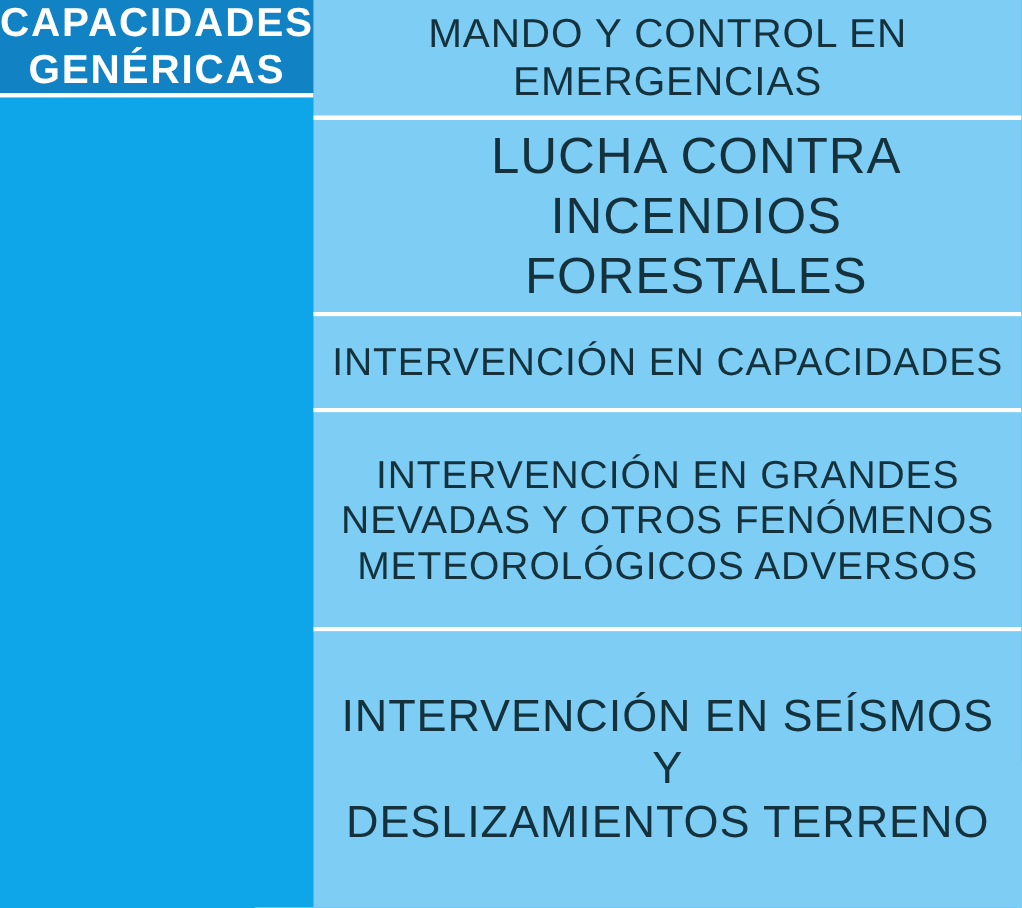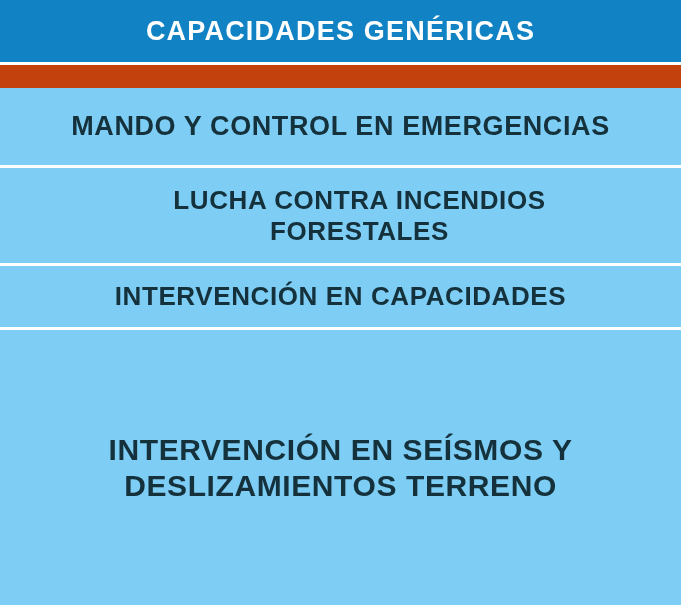--- a/index.html
+++ b/index.html
@@ -11,23 +11,22 @@
     height: 605px;
     background: #ffffff;
     font-family: "Liberation Sans", sans-serif;
     overflow: hidden;
   }
   .panel {
     width: 681px;
     height: 605px;
     box-sizing: border-box;
     display: flex;
-    flex-direction: column;
-    background: #c2410c;
-    gap: 23px;
+    flex-direction: row;
+    background: #0ea5e9;
   }
   .header-row {
     background: #1183c4;
     color: #ffffff;
     font-weight: bold;
     font-size: 27px;
     letter-spacing: 1.2px;
     display: flex;
     align-items: center;
     justify-content: center;
@@ -37,36 +36,36 @@
     border-bottom: 3px solid #ffffff;
   }
   .rows {
     flex: 1 1 auto;
     display: flex;
     flex-direction: column;
   }
   .row {
     background: #7ecdf4;
     color: #14313c;
-    font-weight: bold;
+    font-weight: normal;
     display: flex;
     align-items: center;
     justify-content: center;
     text-align: center;
     border-bottom: 3px solid #ffffff;
     box-sizing: border-box;
     line-height: 1.18;
     letter-spacing: 0.6px;
     padding: 4px 10px;
   }
   .row:last-child {
     border-bottom: none;
   }
   .r0 { flex: 0 0 80px;  font-size: 27px; }
-  .r1 { flex: 0 0 98px;  font-size: 26px; padding-left: 48px; }
+  .r1 { flex: 0 0 98px;  font-size: 34px; padding-left: 48px; }
   .r2 { flex: 0 0 64px;  font-size: 26px; }
   .r3 { flex: 0 0 146px; font-size: 26px; }
   .r4 { flex: 1 1 auto;  font-size: 30px; }
   .row span {
     display: block;
     white-space: pre-line;
   }
 </style>
 </head>
 <body>
@@ -81,19 +80,24 @@
     <div class="row r0">
       <span>MANDO Y CONTROL EN EMERGENCIAS</span>
     </div>
     <div class="row r1">
       <span>LUCHA CONTRA INCENDIOS
 FORESTALES</span>
     </div>
     <div class="row r2">
       <span>INTERVENCIÓN EN CAPACIDADES</span>
     </div>
+    <div class="row r3">
+      <span>INTERVENCIÓN EN GRANDES
+NEVADAS Y OTROS FENÓMENOS
+METEOROLÓGICOS ADVERSOS</span>
+    </div>
     <div class="row r4">
       <span>INTERVENCIÓN EN SEÍSMOS Y
 DESLIZAMIENTOS TERRENO</span>
     </div>
   </div>
 
 </div>
 
 </body></html>

